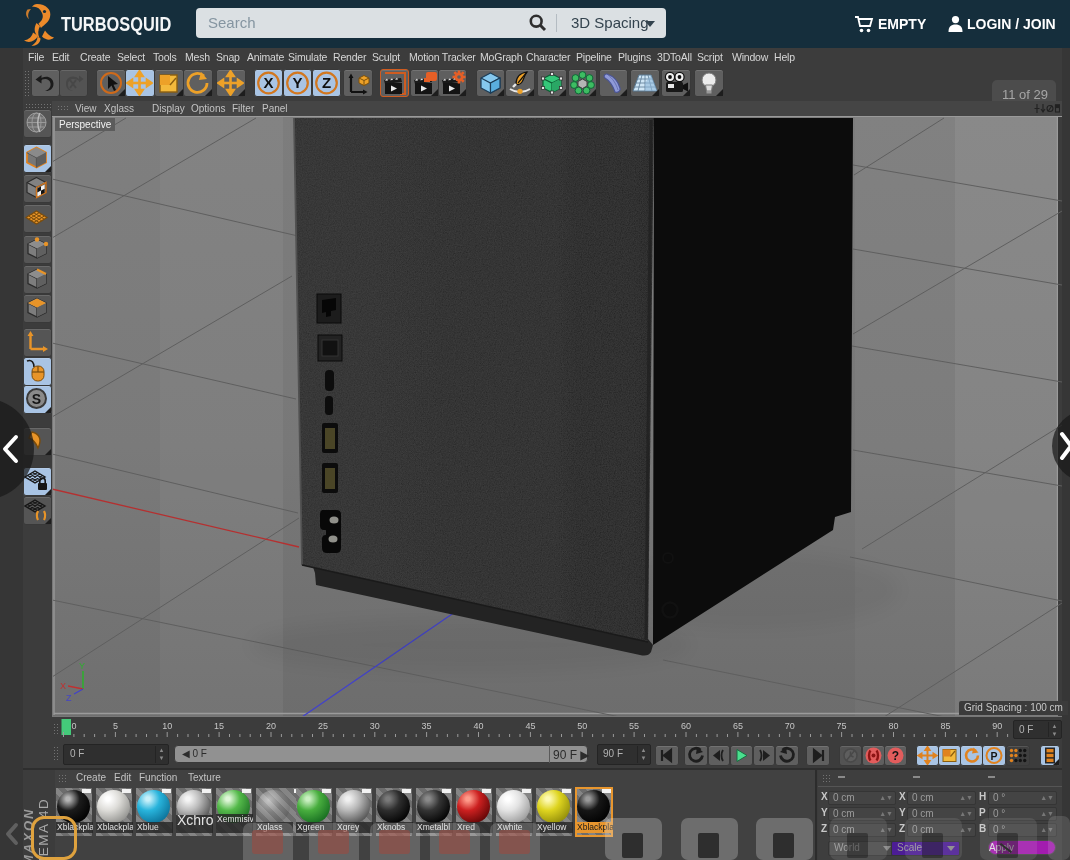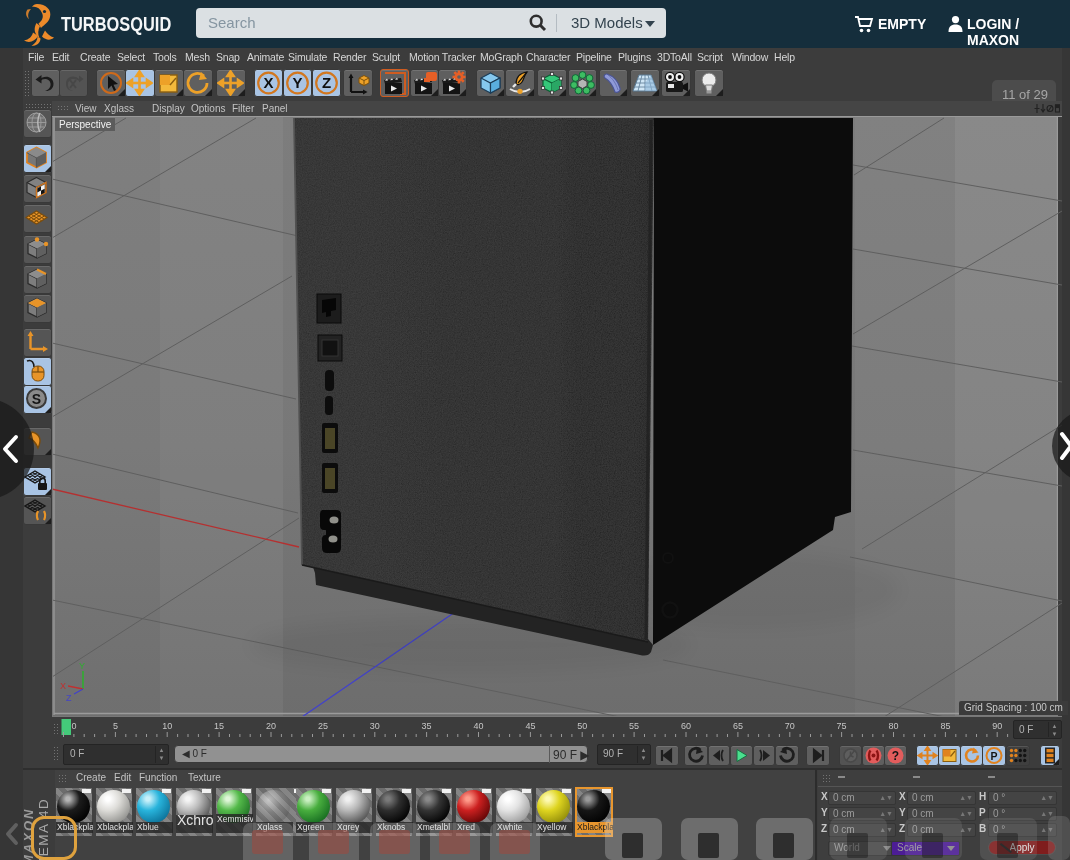--- a/index.html
+++ b/index.html
@@ -34,33 +34,33 @@
 </g>
   </svg>
 <div class="abs" style="left:61px;top:12px;font-size:20.5px;font-weight:bold;color:#f4f6f7;letter-spacing:0px;transform:scale(0.8,1);transform-origin:0 0">TURBOSQUID</div>
 <div class="abs" style="left:196px;top:8px;width:470px;height:30px;background:#dbe0e3;border-radius:4px;"></div>
 <div class="abs" style="left:208px;top:14px;font-size:15px;color:#8595a1">Search</div>
 <svg class="abs" style="left:528px;top:13px" width="20" height="20" viewBox="0 0 20 20">
 <circle cx="8.2" cy="8.2" r="5.4" fill="none" stroke="#2e2e2e" stroke-width="2.6"></circle>
 <line x1="12.3" y1="12.3" x2="17" y2="17" stroke="#2e2e2e" stroke-width="3"></line>
   </svg>
 <div class="abs" style="left:556px;top:14px;width:1px;height:18px;background:#b4bcc2"></div>
-<div class="abs" style="left:571px;top:14px;font-size:15px;color:#33434e">3D Models</div>
+<div class="abs" style="left:571px;top:14px;font-size:15px;color:#33434e">3D Spacing</div>
 <div class="abs" style="left:645px;top:21px;width:0;height:0;border-left:5px solid transparent;border-right:5px solid transparent;border-top:6px solid #33434e"></div>
 <svg class="abs" style="left:854px;top:15px" width="21" height="19" viewBox="0 0 21 19">
 <path d="M1,2 L4,2 L6,11 L16,11 L18,4 L5,4" fill="none" stroke="#fff" stroke-width="1.8"></path>
 <circle cx="7.5" cy="15.5" r="1.8" fill="#fff"></circle>
     <circle cx="14.5" cy="15.5" r="1.8" fill="#fff"></circle>
   </svg>
 <div class="abs" style="left:878px;top:16px;font-size:14px;font-weight:bold;color:#fff">EMPTY</div>
 <svg class="abs" style="left:947px;top:15px" width="17" height="17" viewBox="0 0 17 17">
 <circle cx="8.5" cy="4.6" r="3.6" fill="#fff"></circle>
     <path d="M1.5,17 C1.5,11.5 4,9.5 8.5,9.5 C13,9.5 15.5,11.5 15.5,17 Z" fill="#fff"></path>
   </svg>
-<div class="abs" style="left:967px;top:16px;font-size:14px;font-weight:bold;color:#fff">LOGIN / MAXON</div>
+<div class="abs" style="left:967px;top:16px;font-size:14px;font-weight:bold;color:#fff">LOGIN / JOIN</div>
 <div class="abs" style="left:23px;top:48px;width:1039px;height:812px;background:#3c3c3c"></div>
 <div class="abs mtext" style="left:28px;top:51px">File</div>
 <div class="abs mtext" style="left:52px;top:51px">Edit</div>
 <div class="abs mtext" style="left:80px;top:51px">Create</div>
 <div class="abs mtext" style="left:117px;top:51px">Select</div>
 <div class="abs mtext" style="left:153px;top:51px">Tools</div>
 <div class="abs mtext" style="left:185px;top:51px">Mesh</div>
 <div class="abs mtext" style="left:216px;top:51px">Snap</div>
 <div class="abs mtext" style="left:247px;top:51px">Animate</div>
 <div class="abs mtext" style="left:288px;top:51px">Simulate</div>
@@ -776,21 +776,21 @@
 <div class="abs" style="left:979px;top:807px;font-size:10px;font-weight:bold;color:#c8c8c8">P</div>
 <div class="cfld" style="left:988px;top:807px;width:67px;height:12px"><span style="padding-left:4px">0 °</span><span style="position:absolute;right:2px;color:#777;font-size:7px">▲▼</span></div>
 <div class="abs" style="left:821px;top:823px;font-size:10px;font-weight:bold;color:#c8c8c8">Z</div>
 <div class="cfld" style="left:828px;top:823px;width:66px;height:12px"><span style="padding-left:4px">0 cm</span><span style="position:absolute;right:2px;color:#777;font-size:7px">▲▼</span></div>
 <div class="abs" style="left:899px;top:823px;font-size:10px;font-weight:bold;color:#c8c8c8">Z</div>
 <div class="cfld" style="left:907px;top:823px;width:67px;height:12px"><span style="padding-left:4px">0 cm</span><span style="position:absolute;right:2px;color:#777;font-size:7px">▲▼</span></div>
 <div class="abs" style="left:979px;top:823px;font-size:10px;font-weight:bold;color:#c8c8c8">B</div>
 <div class="cfld" style="left:988px;top:823px;width:67px;height:12px"><span style="padding-left:4px">0 °</span><span style="position:absolute;right:2px;color:#777;font-size:7px">▲▼</span></div>
 <div class="cfld" style="left:828px;top:841px;width:66px;height:13px;background:#4a4a4a"><span style="padding-left:5px;color:#9a9a9a">World</span><span style="position:absolute;right:4px;top:4px;width:0;height:0;border-left:4px solid transparent;border-right:4px solid transparent;border-top:5px solid #888"></span></div>
 <div class="cfld" style="left:891px;top:841px;width:67px;height:13px;background:#4c1d95"><span style="padding-left:5px;color:#9a9a9a">Scale</span><span style="position:absolute;right:4px;top:4px;width:0;height:0;border-left:4px solid transparent;border-right:4px solid transparent;border-top:5px solid #888"></span></div>
-<div class="abs" style="left:988px;top:840px;width:68px;height:15px;background:#7f1d1d;border-radius:8px;border:1px solid #4a4a4a;box-sizing:border-box;color:#e0e0e0;font-size:10px;text-align:center;line-height:13px"><span style="position:absolute;left:12px;top:2px;width:14px;height:1.5px;background:#2e2e2e;transform:rotate(38deg);transform-origin:0 0"></span>Apply</div>
+<div class="abs" style="left:988px;top:840px;width:68px;height:15px;background:#a21caf;border-radius:8px;border:1px solid #4a4a4a;box-sizing:border-box;color:#e0e0e0;font-size:10px;line-height:13px"><span style="position:absolute;left:12px;top:2px;width:14px;height:1.5px;background:#2e2e2e;transform:rotate(38deg);transform-origin:0 0"></span>Apply</div>
 <div class="thumb" style="left:243px;top:823px;width:50px;height:45px;background:rgba(225,225,225,0.22)"></div>
 <div class="abs" style="left:252px;top:830px;width:31px;height:24px;background:rgba(160,72,62,.55);border-radius:3px"></div>
 <div class="thumb" style="left:309px;top:823px;width:50px;height:45px;background:rgba(225,225,225,0.22)"></div>
 <div class="abs" style="left:318px;top:830px;width:31px;height:24px;background:rgba(160,72,62,.55);border-radius:3px"></div>
 <div class="thumb" style="left:370px;top:823px;width:50px;height:45px;background:rgba(225,225,225,0.22)"></div>
 <div class="abs" style="left:379px;top:830px;width:31px;height:24px;background:rgba(160,72,62,.55);border-radius:3px"></div>
 <div class="thumb" style="left:430px;top:823px;width:50px;height:45px;background:rgba(225,225,225,0.22)"></div>
 <div class="abs" style="left:439px;top:830px;width:31px;height:24px;background:rgba(160,72,62,.55);border-radius:3px"></div>
 <div class="thumb" style="left:490px;top:823px;width:50px;height:45px;background:rgba(225,225,225,0.22)"></div>
 <div class="abs" style="left:499px;top:830px;width:31px;height:24px;background:rgba(160,72,62,.55);border-radius:3px"></div>

